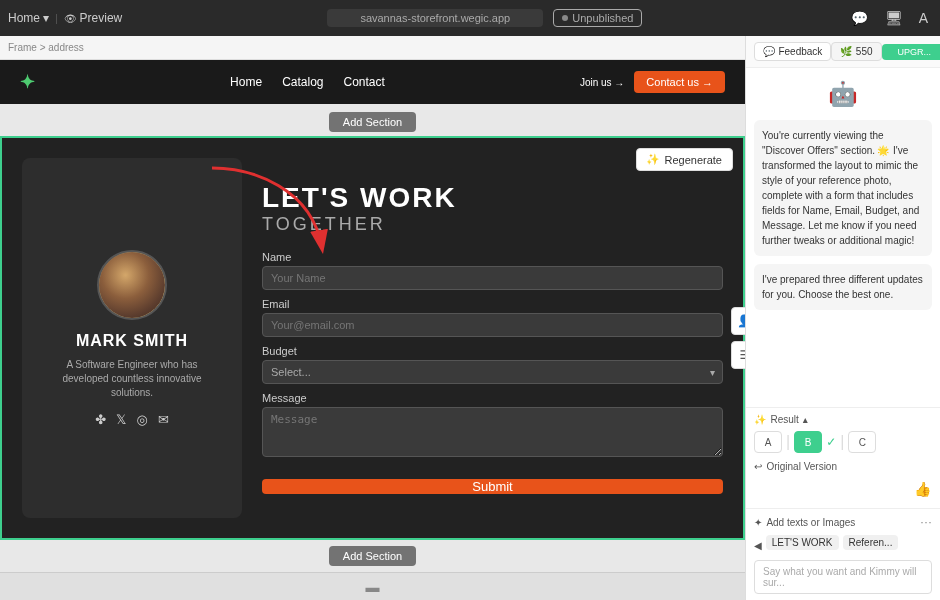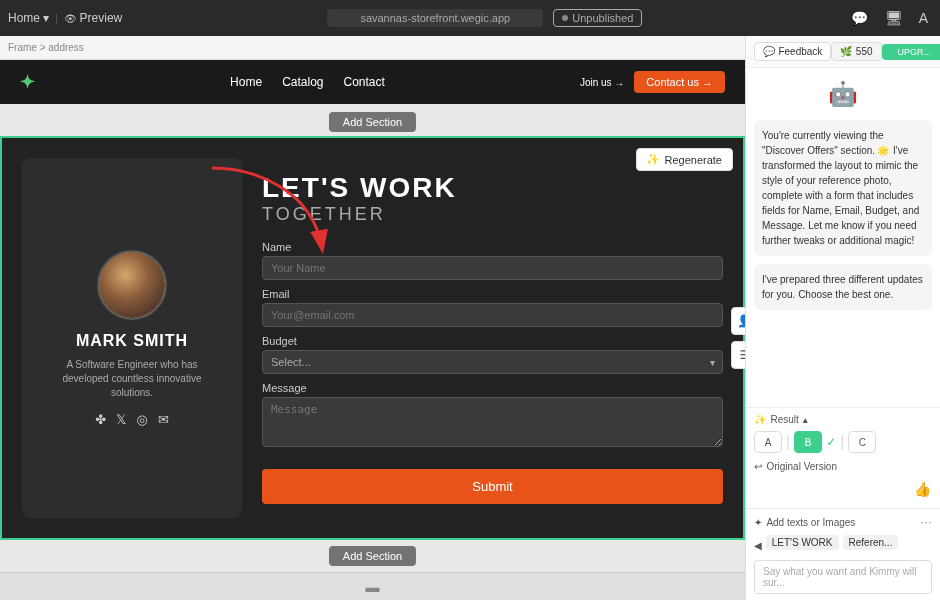--- a/index.html
+++ b/index.html
@@ -333,21 +333,20 @@
       color: #aaa;
       font-size: 11px;
       height: 50px;
       resize: vertical;
     }
     .submit-btn {
       background: #e8531a;
       color: #fff;
       border: none;
       border-radius: 4px;
-      padding: 10px;
       width: 100%;
       font-size: 13px;
       cursor: pointer;
       margin-top: 10px;
     }
 
     
     .side-actions {
       display: flex;
       flex-direction: column;

